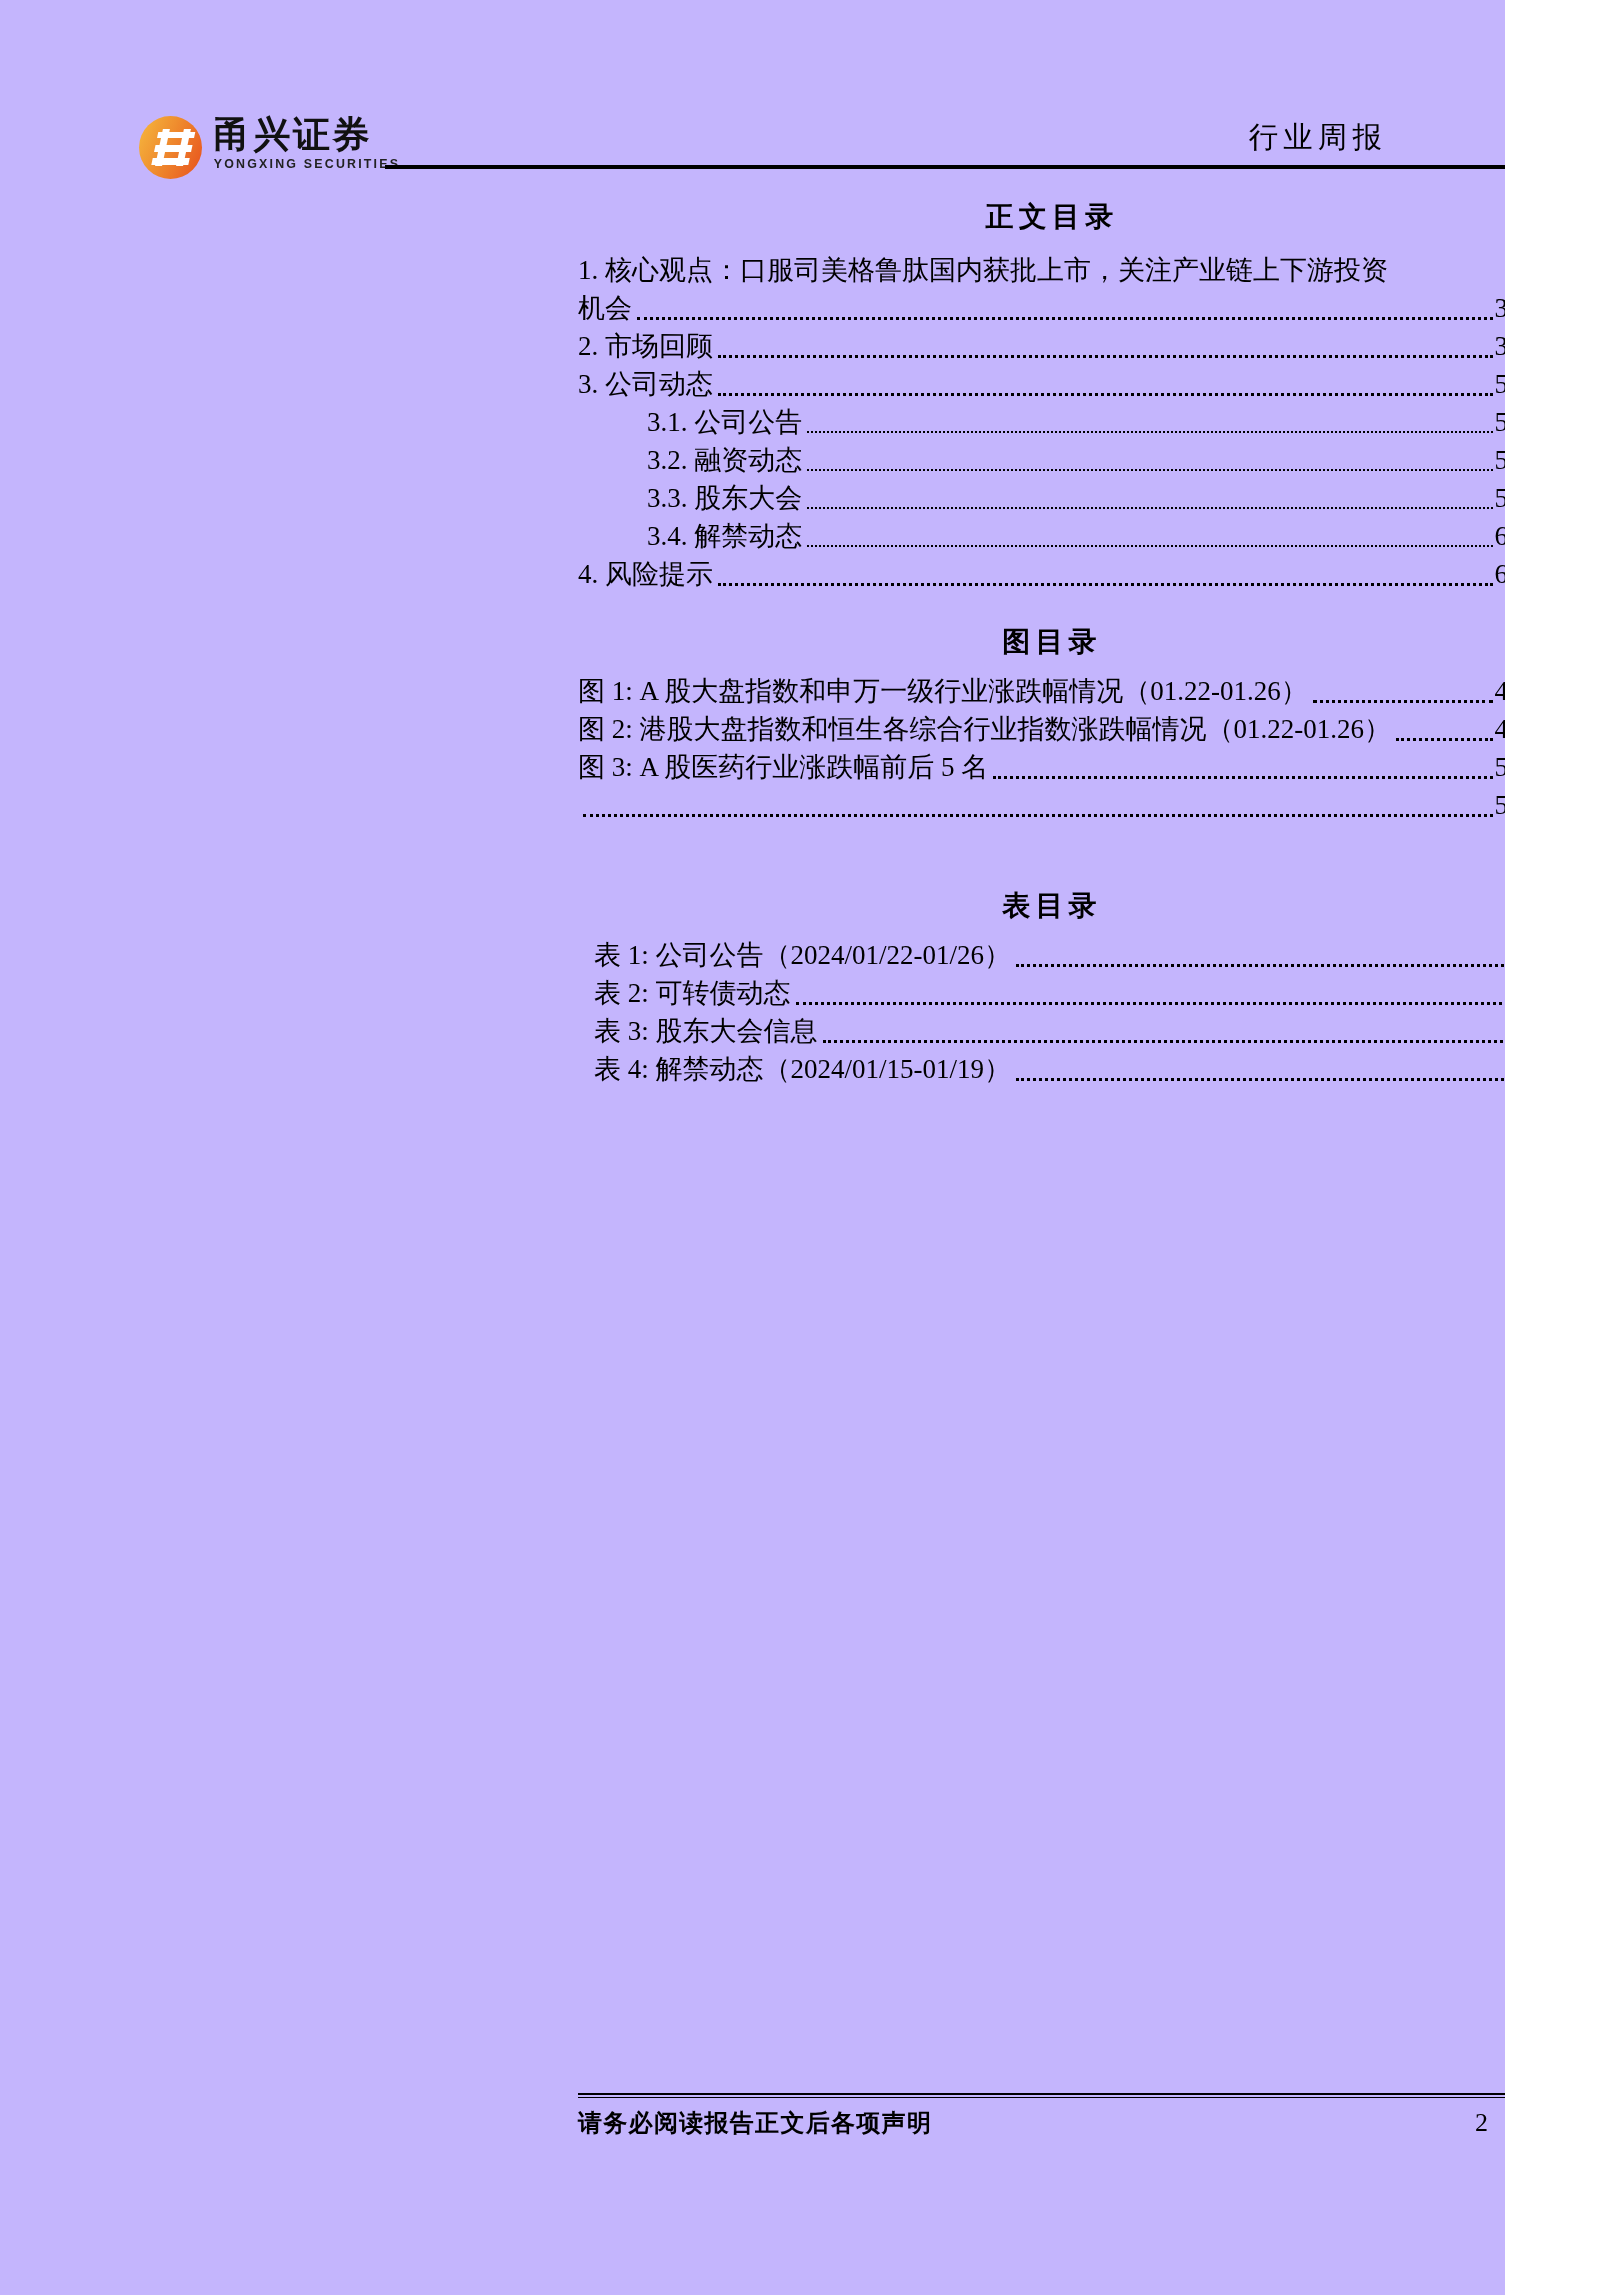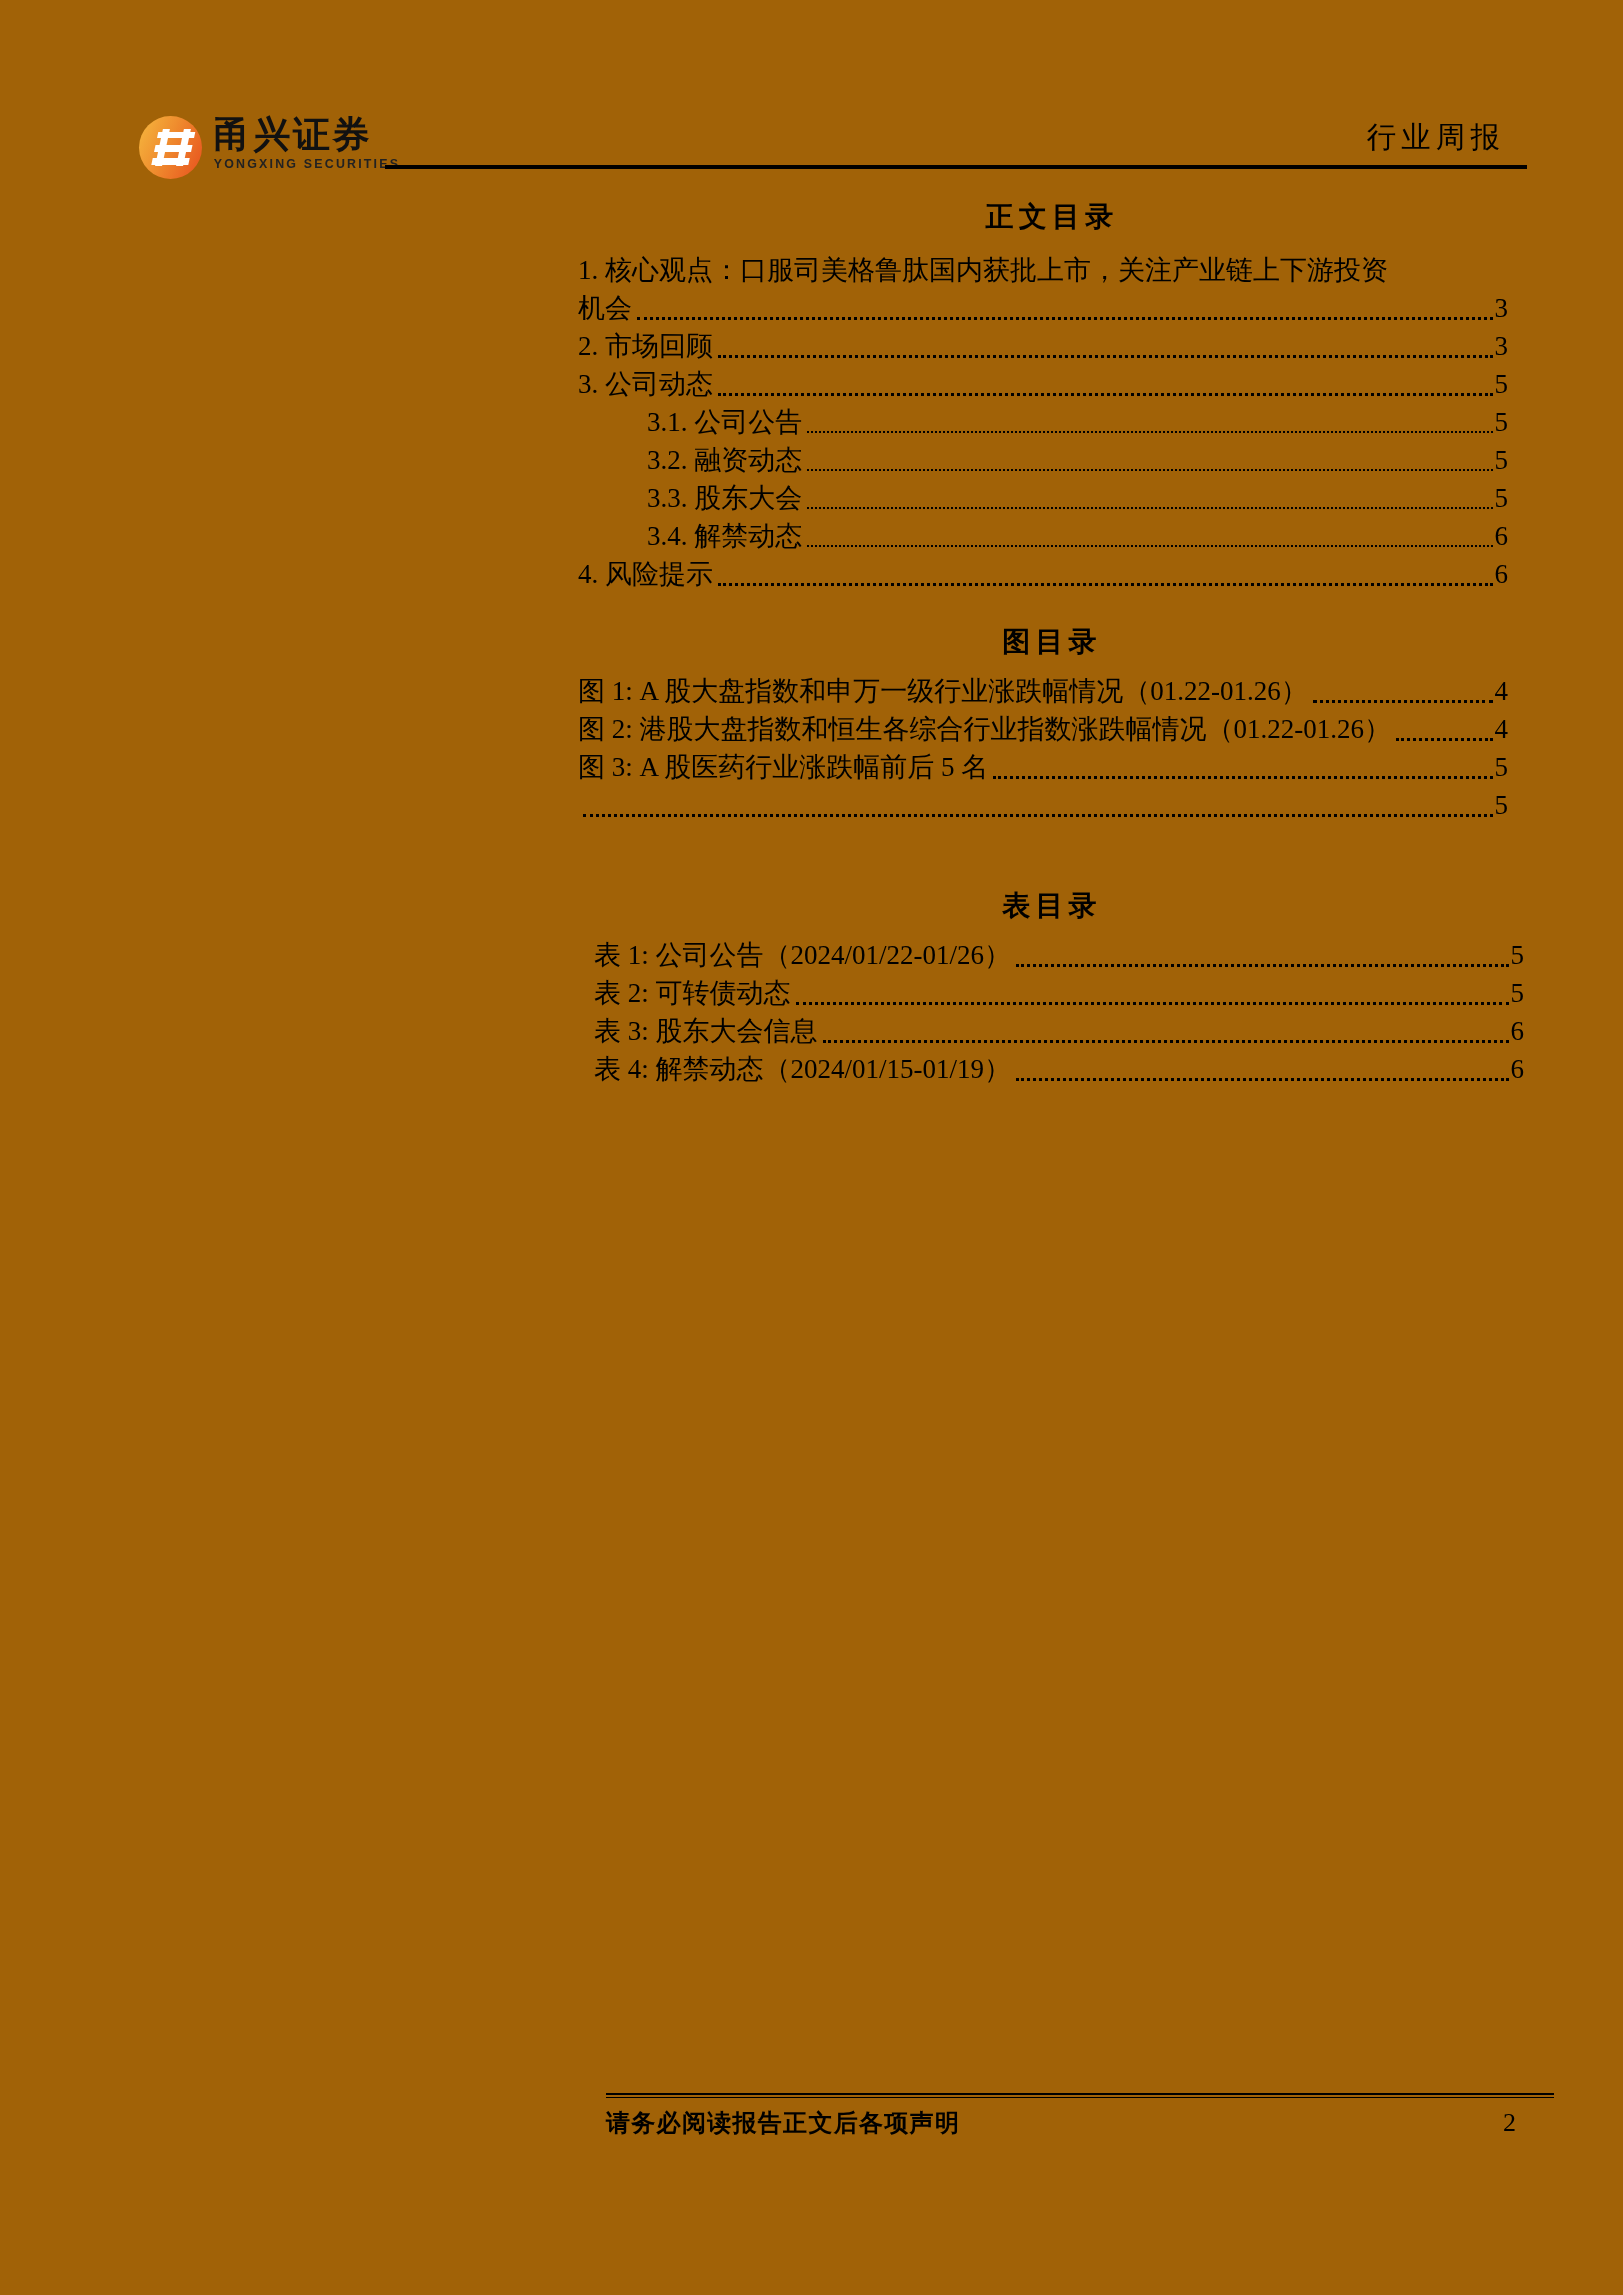--- a/index.html
+++ b/index.html
@@ -1,19 +1,19 @@
 <!DOCTYPE html>
 <html style="font-size:10.5px"><head>
 <meta charset="utf-8">
 <style>
   html,body{margin:0;padding:0;background:#ffffff;}
   .page{
     position:relative;
-    width:1623px;height:2295px;
-    background:#a16207;
+    width:1505px;height:2295px;
+    background:#c4b5fd;
     font-family:"Liberation Serif","DejaVu Serif",serif;
     color:#000;
     overflow:hidden;
   }
 
   
   .brand{position:absolute;left:139px;top:116px;display:flex;align-items:flex-start;}
   .logo-icon{width:63px;height:63px;border-radius:50%;
     background:linear-gradient(115deg,#F6B93F 0%,#EF8C2E 45%,#E8551F 95%);
     position:relative;overflow:hidden;flex:0 0 auto;}
@@ -46,21 +46,21 @@
   .row{height:38px;display:flex;align-items:flex-end;}
   .row .t{line-height:38px;font-size:27px;white-space:nowrap;}
   .row.l1 .t,.row.l1 .pg{font-weight:400;}
   .row.l2{padding-left:69px;}
   .row.l2 .t,.row.l2 .pg{font-weight:400;}
   .leader{flex:1 1 auto;margin:0 2px 7.2px 5.2px;border-bottom:3.9px dotted #000;height:0;}
   .row.l2 .leader{border-bottom-width:2.6px;margin-bottom:7.9px;}
   .pg{line-height:38px;font-size:27px;}
 
   
-  .footer{position:absolute;left:606px;top:2093px;width:948px;}
+  .footer{position:absolute;left:578px;top:2093px;width:948px;}
   .f-rule{height:2px;border-top:2.6px solid #000;border-bottom:1.3px solid #000;}
   .f-row{display:flex;align-items:baseline;margin-top:9.2px;}
   .f-disclaimer{font-size:24px;font-weight:700;letter-spacing:1.3px;}
   .f-spacer{flex:1;}
   .f-page{font-size:26px;font-weight:400;margin-right:38px;}
 </style>
 </head>
 <body>
 
 <div class="page">

